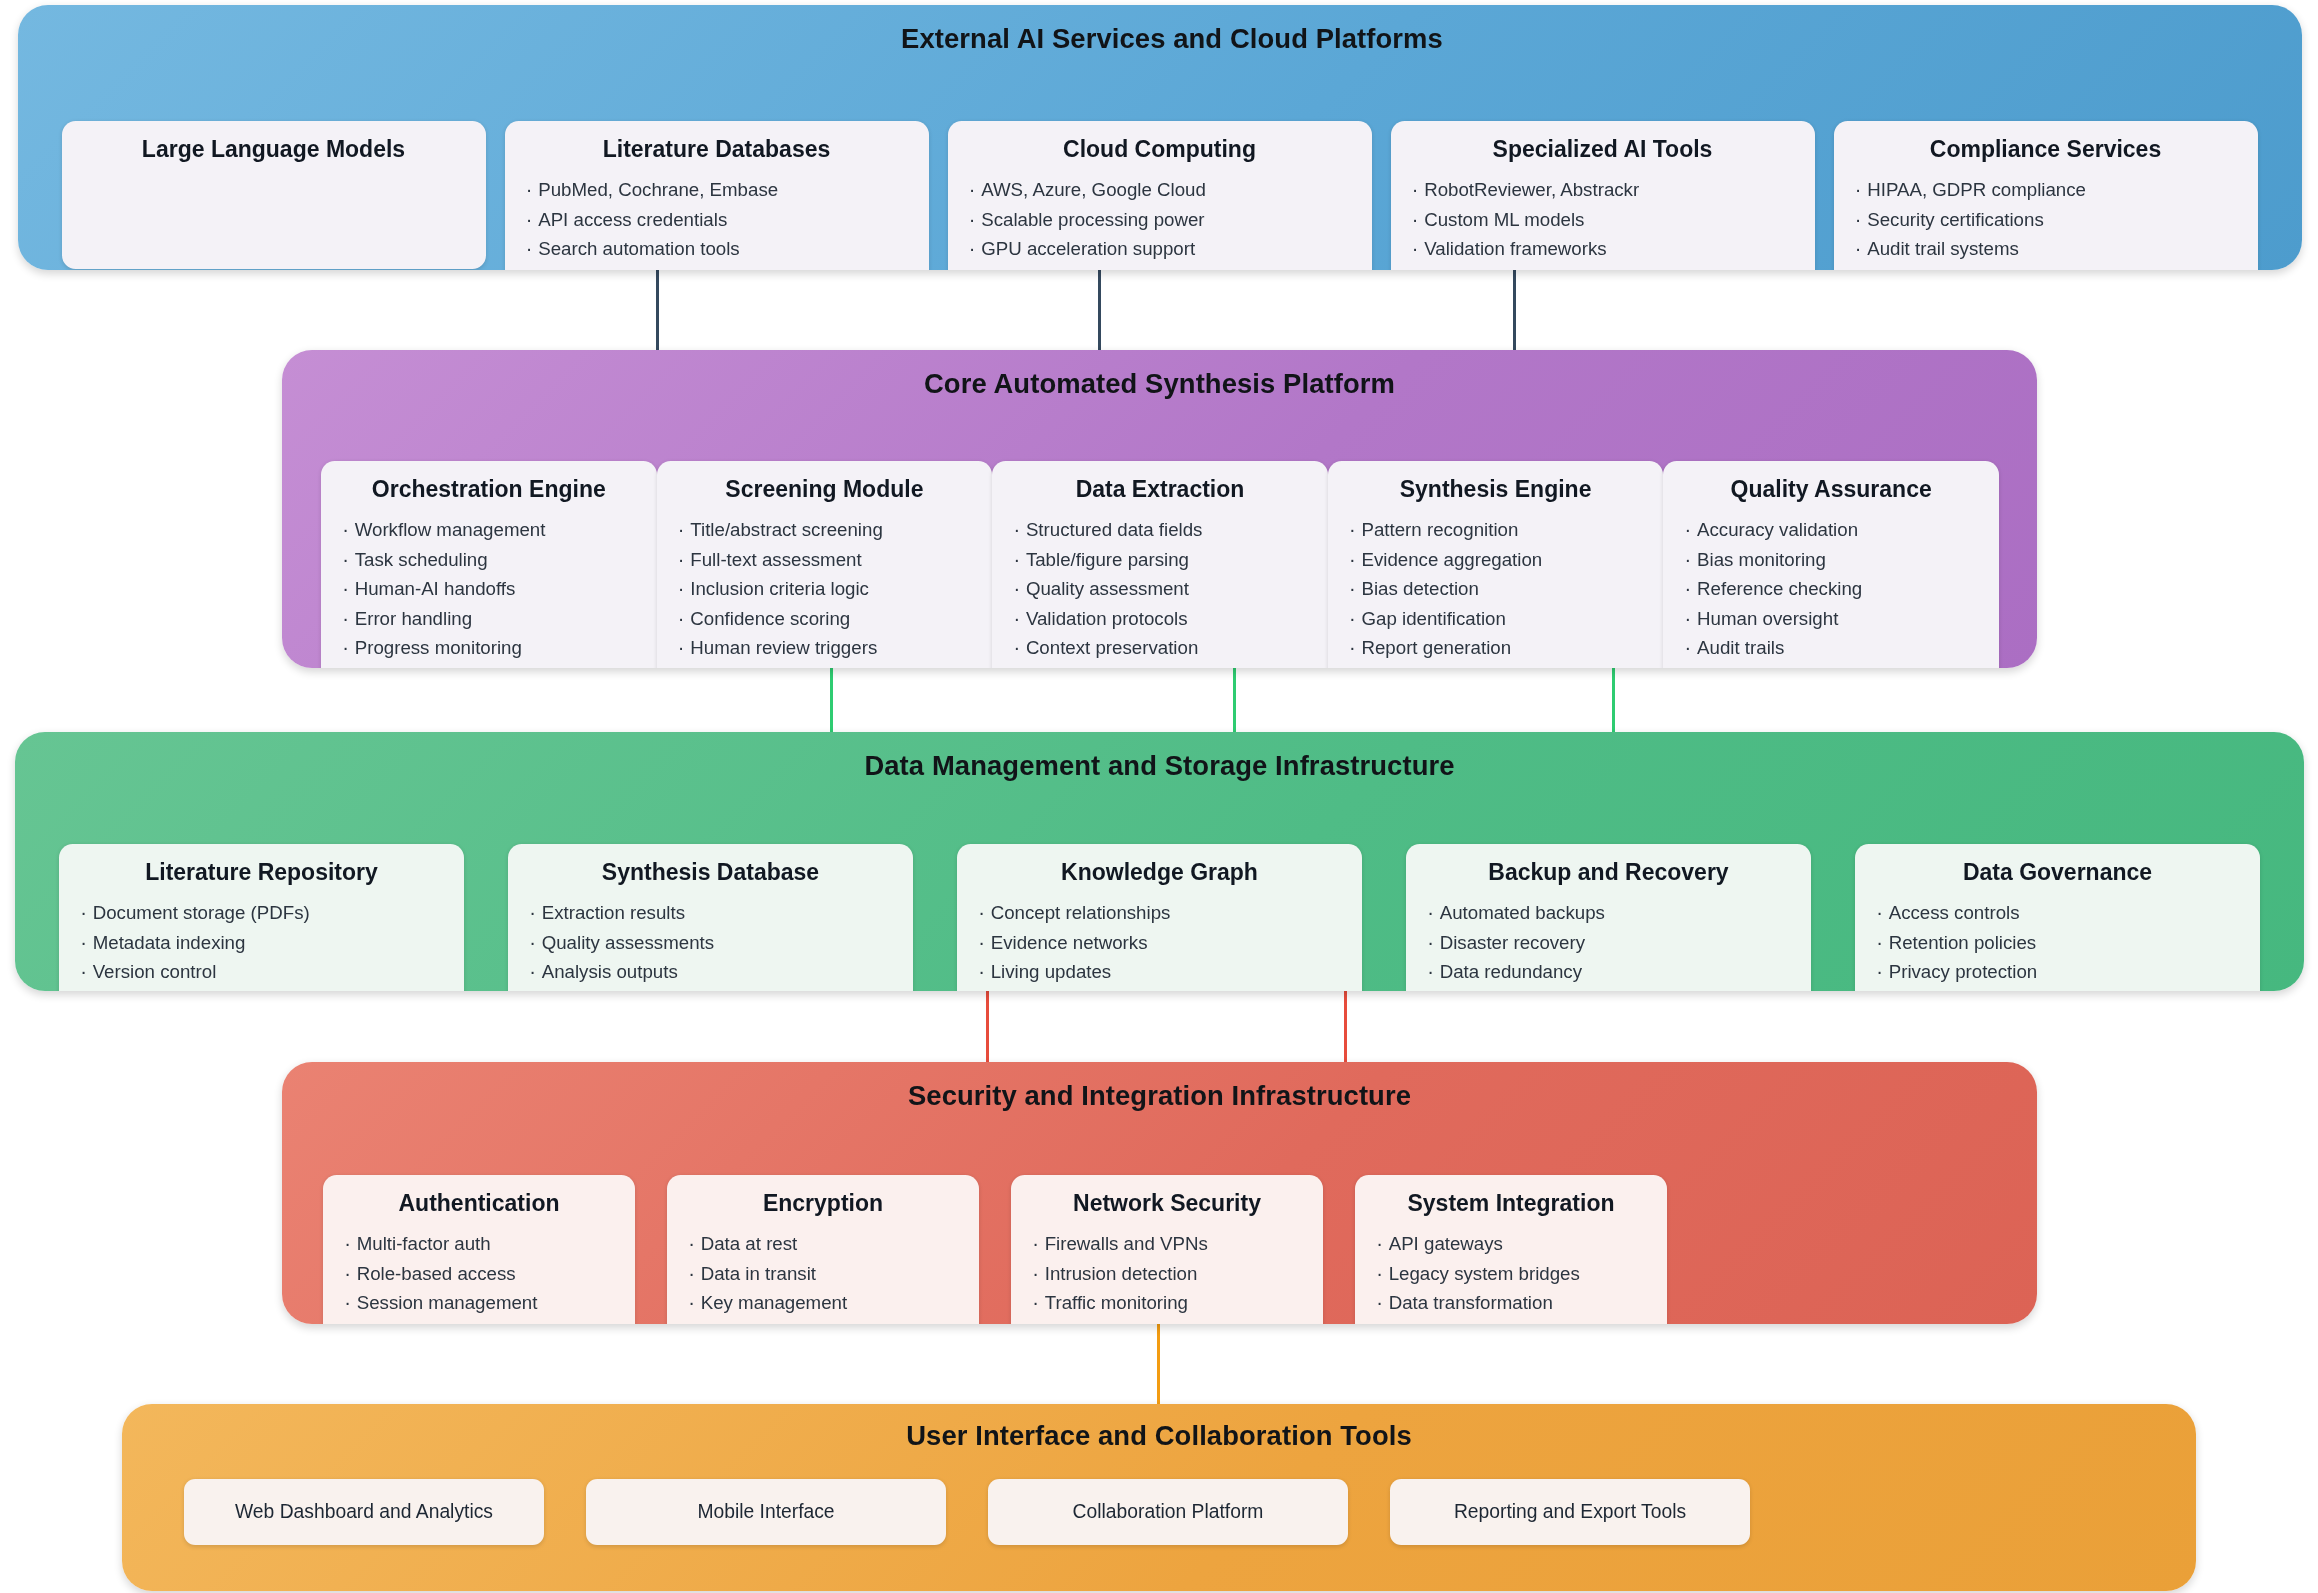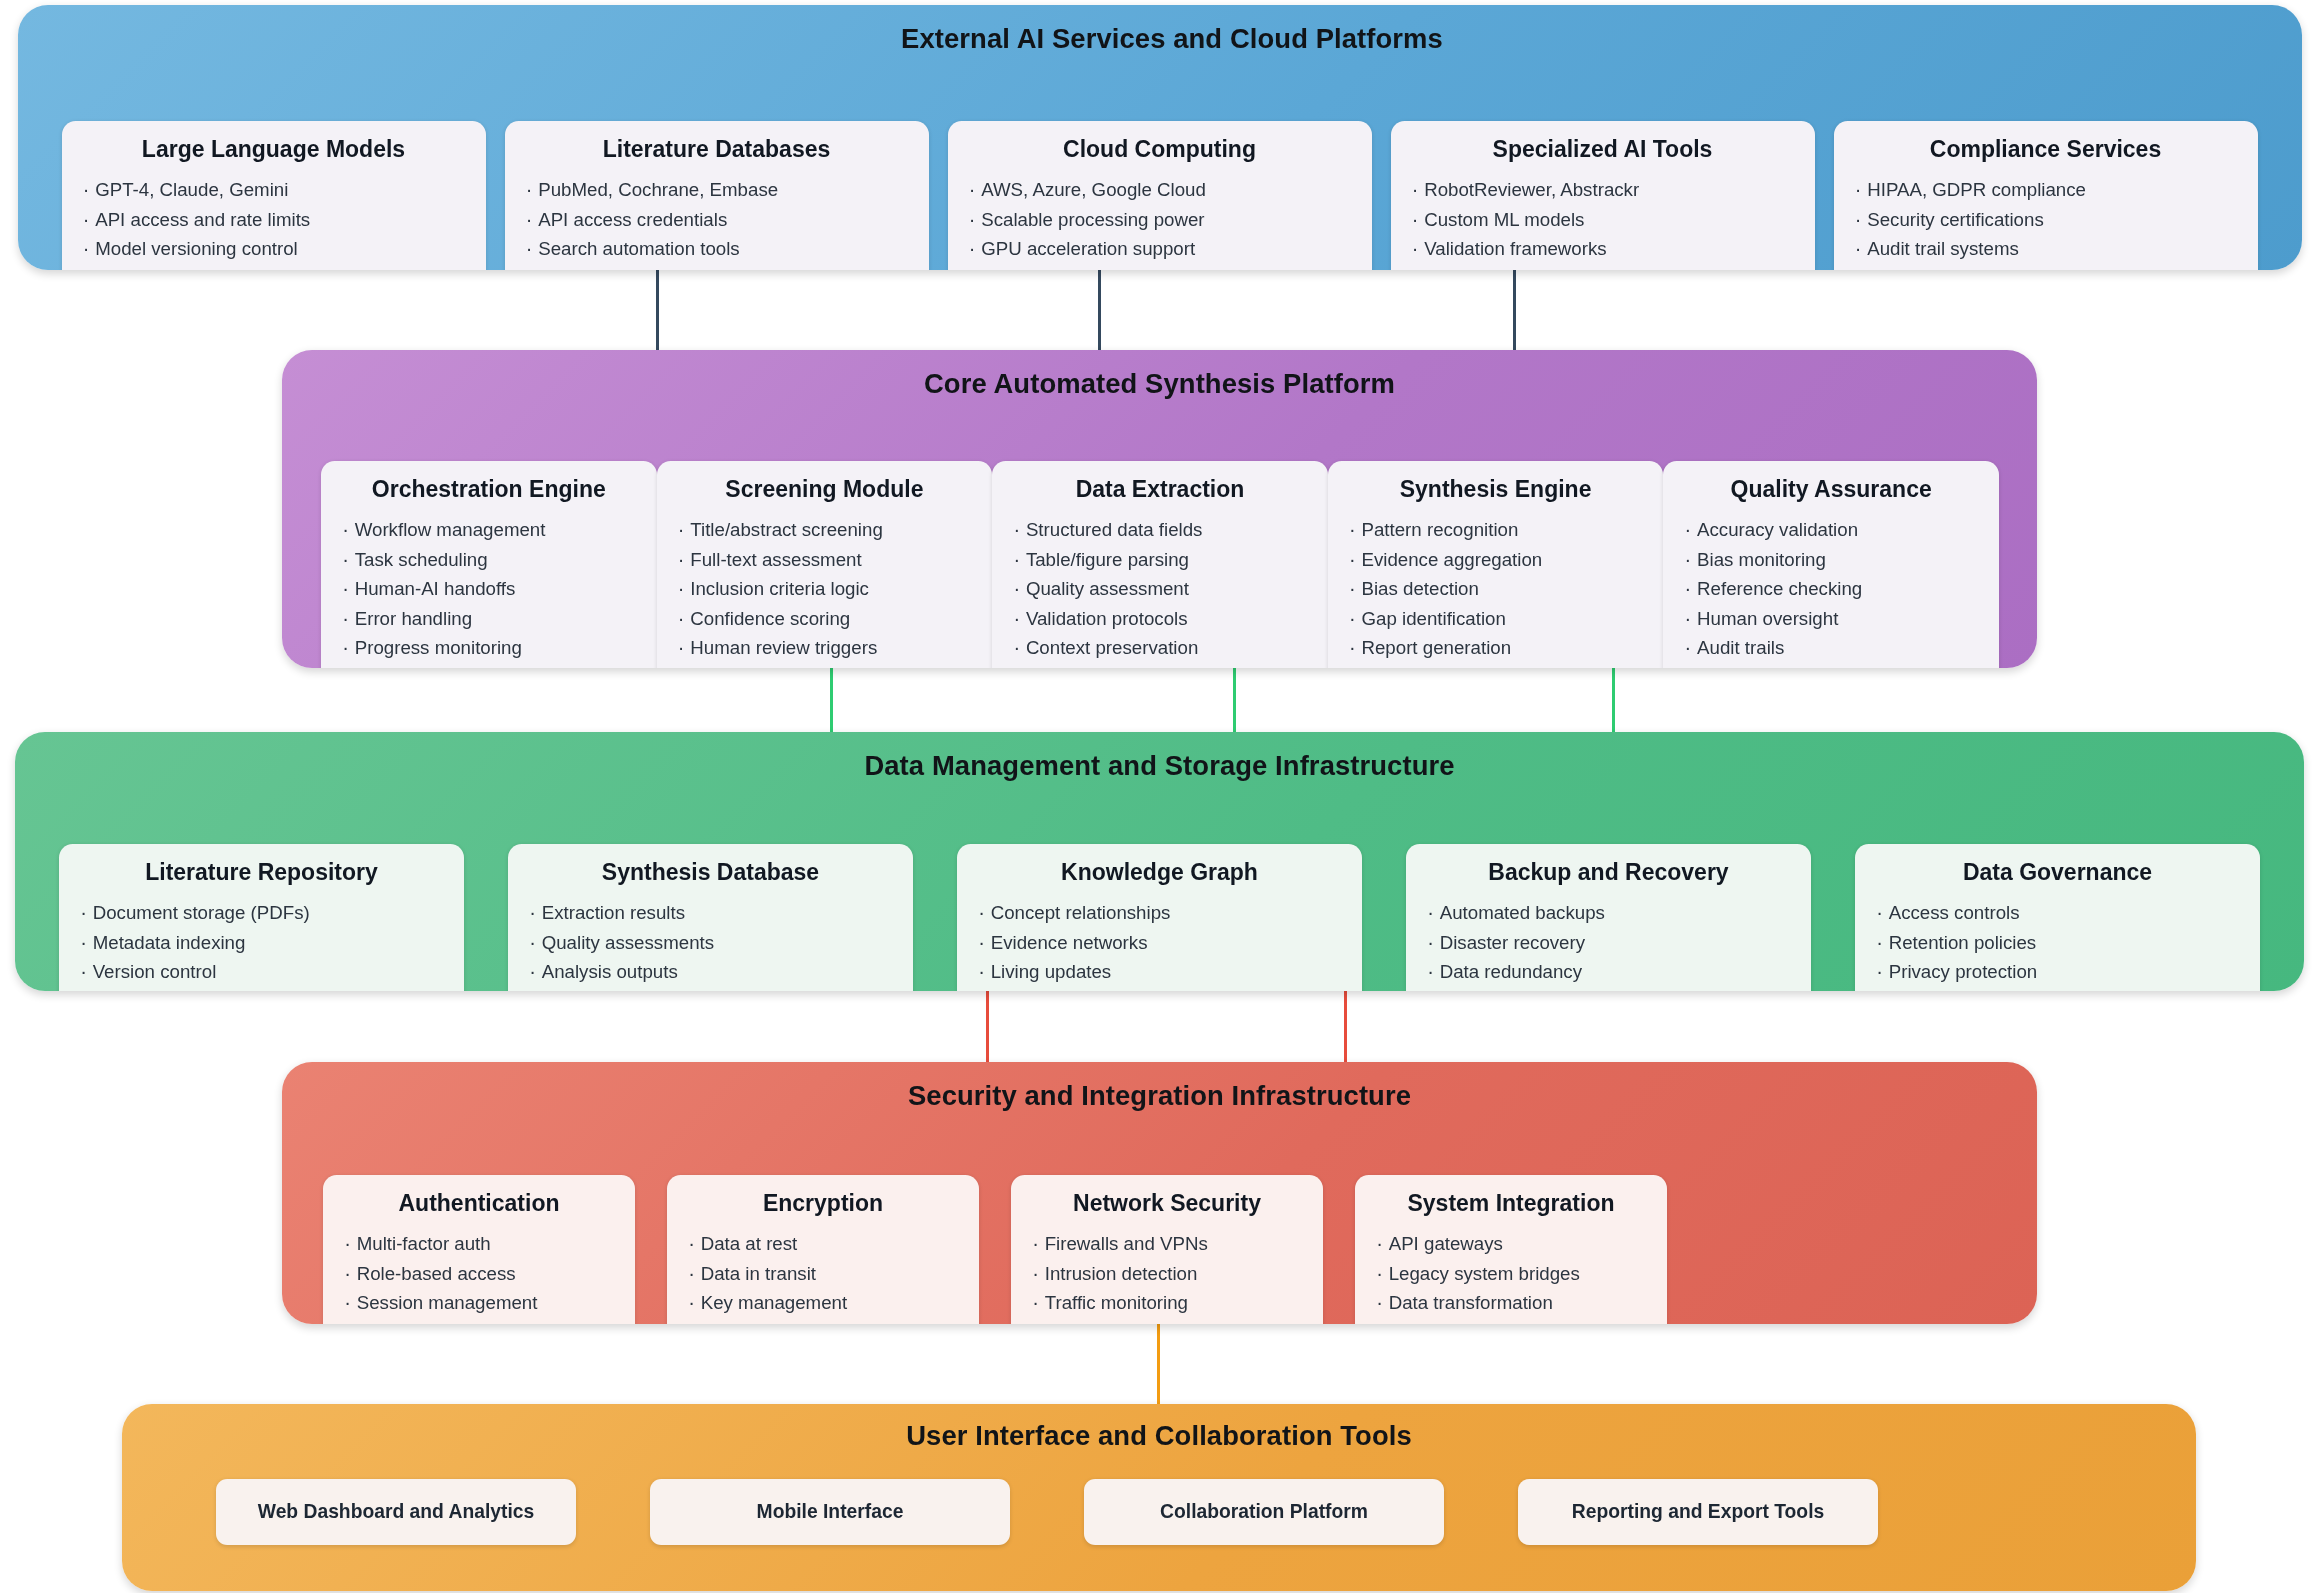--- a/index.html
+++ b/index.html
@@ -131,24 +131,23 @@
   #layer-ui .pill {
     background: #f9f2ee;
     border-radius: 11.2px;
     box-shadow: 0 1.9px 4.4px rgba(0,0,0,0.13);
     height: 66px;
     width: 360px;
     display: flex;
     align-items: center;
     justify-content: center;
     font-size: 19.3px;
-    font-weight: bold;
+    font-weight: normal;
     color: #1d2733;
     white-space: nowrap;
-    margin-left: 32px;
   }
 
   
   .connector { position: absolute; width: 3.1px; }
 </style>
 </head>
 <body>
 
 <div id="diagram">
     <div class="connector" style="left: 656px; top: 270px; height: 81px; background: rgb(52, 73, 94);"></div>
@@ -158,25 +157,20 @@
     <div class="connector" style="left: 1233px; top: 668px; height: 64px; background: rgb(46, 204, 113);"></div>
     <div class="connector" style="left: 1612px; top: 668px; height: 64px; background: rgb(46, 204, 113);"></div>
     <div class="connector" style="left: 986px; top: 990px; height: 72px; background: rgb(231, 76, 60);"></div>
     <div class="connector" style="left: 1344px; top: 990px; height: 72px; background: rgb(231, 76, 60);"></div>
     <div class="connector" style="left: 1157px; top: 1324px; height: 80px; background: rgb(243, 156, 18);"></div>
     <div class="layer" id="layer-external">
       <div class="layer-title">External AI Services and Cloud Platforms</div>
       <div class="cards">
         <div class="card">
           <div class="card-title">Large Language Models</div>
-          <ul class="card-items">
-            <li>GPT-4, Claude, Gemini</li>
-            <li>API access and rate limits</li>
-            <li>Model versioning control</li>
-          </ul>
         </div>
         <div class="card">
           <div class="card-title">Literature Databases</div>
           <ul class="card-items">
             <li>PubMed, Cochrane, Embase</li>
             <li>API access credentials</li>
             <li>Search automation tools</li>
           </ul>
         </div>
         <div class="card">

